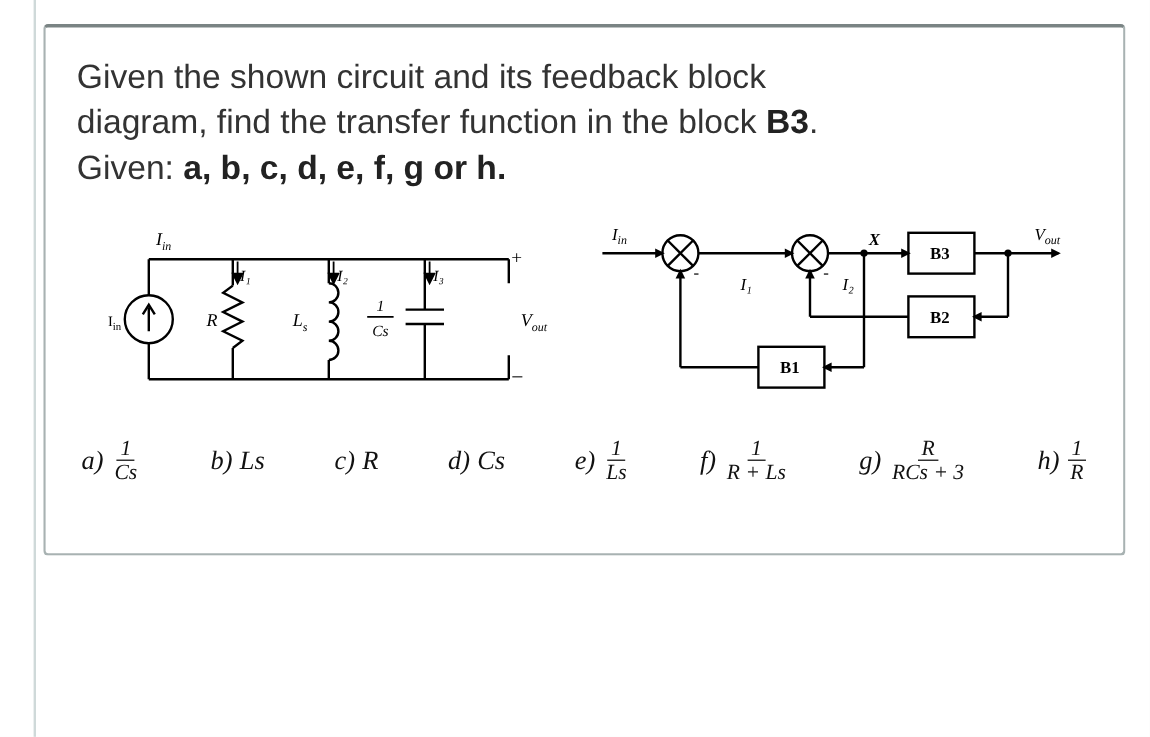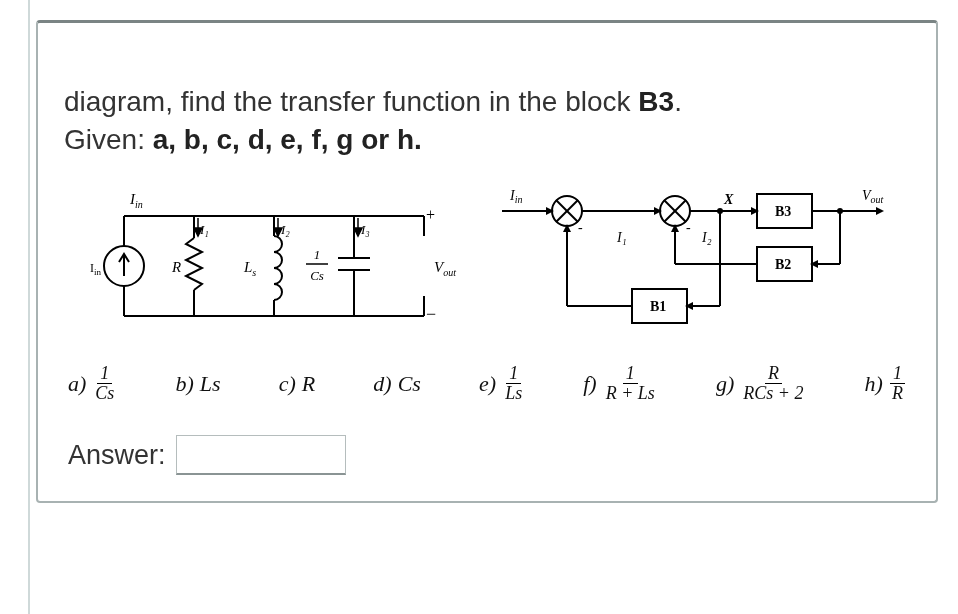--- a/index.html
+++ b/index.html
@@ -96,21 +96,21 @@
   svg text { font-family: "Times New Roman", serif; }
 </style>
 </head>
 <body>
 
 <div class="page-wrap">
   <div class="guideline"></div>
   <div class="card">
 
     <p class="question">
-      <br>
+      <span>Given the shown circuit and its feedback block</span><br>
       <span>diagram, find the transfer function in the block </span><strong>B3</strong><span>.</span><br>
       <span>Given: </span><strong>a, b, c, d, e, f, g or h.</strong>
     </p>
 
     <div class="diagram-row">
 
       <svg width="400" height="168" viewBox="0 0 400 168">
         <g stroke="#000" stroke-width="2" fill="none">
 
           <line x1="50" y1="40" x2="350" y2="40"></line>
@@ -259,31 +259,27 @@
         <span>f)</span>
         <span class="frac">
             <span class="num">1</span>
             <span class="den">R + Ls</span>
           </span>
       </span>
       <span class="option">
         <span>g)</span>
         <span class="frac">
             <span class="num">R</span>
-            <span class="den">RCs + 2</span>
+            <span class="den">RCs + 3</span>
           </span>
       </span>
       <span class="option">
         <span>h)</span>
         <span class="frac">
             <span class="num">1</span>
             <span class="den">R</span>
           </span>
       </span>
     </div>
 
-    <div class="answer-row">
-      <span class="answer-label">Answer:</span>
-      <input class="answer-input" type="text" value="" style="">
-    </div>
 
   </div>
 </div>
 
 </body></html>

